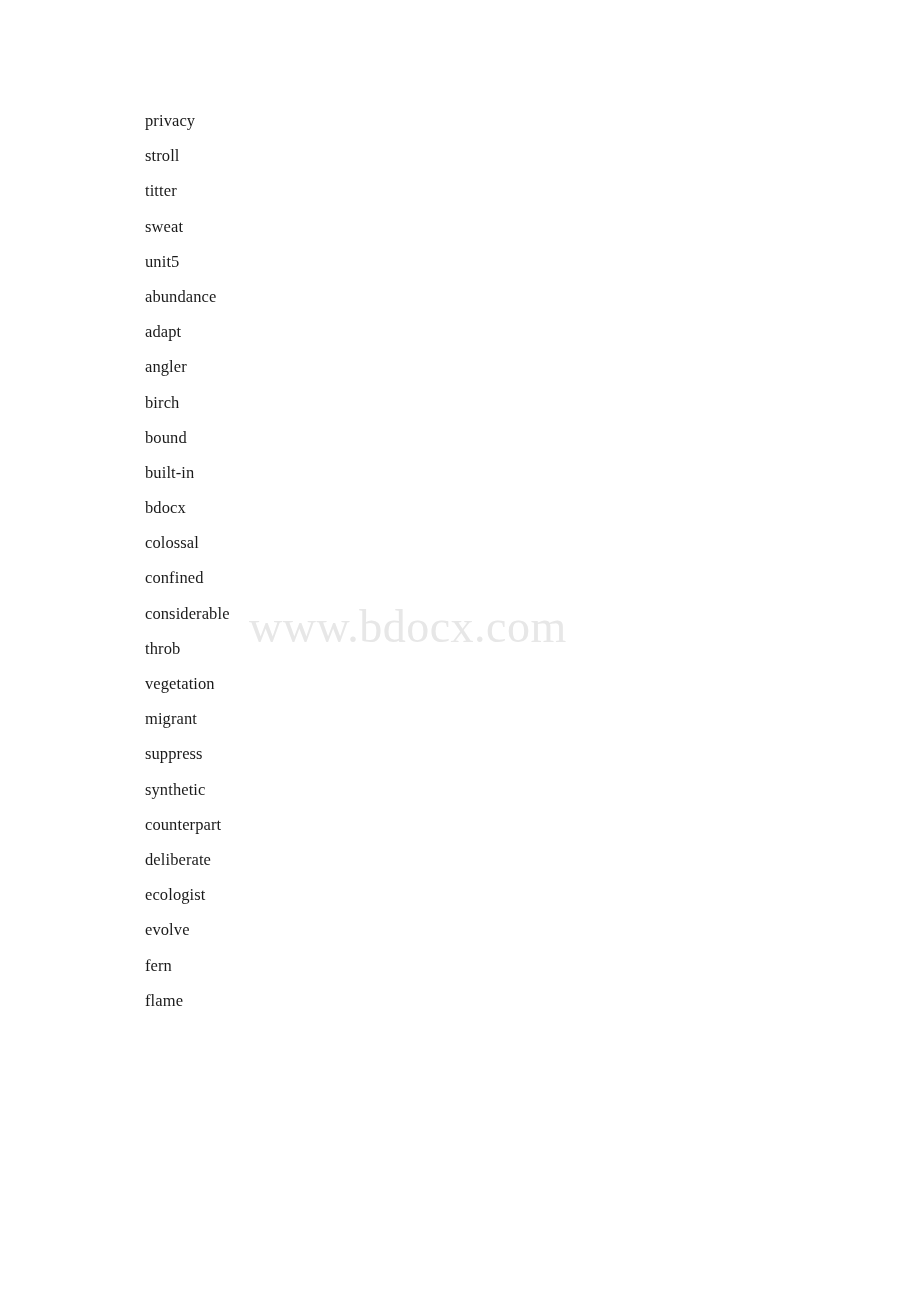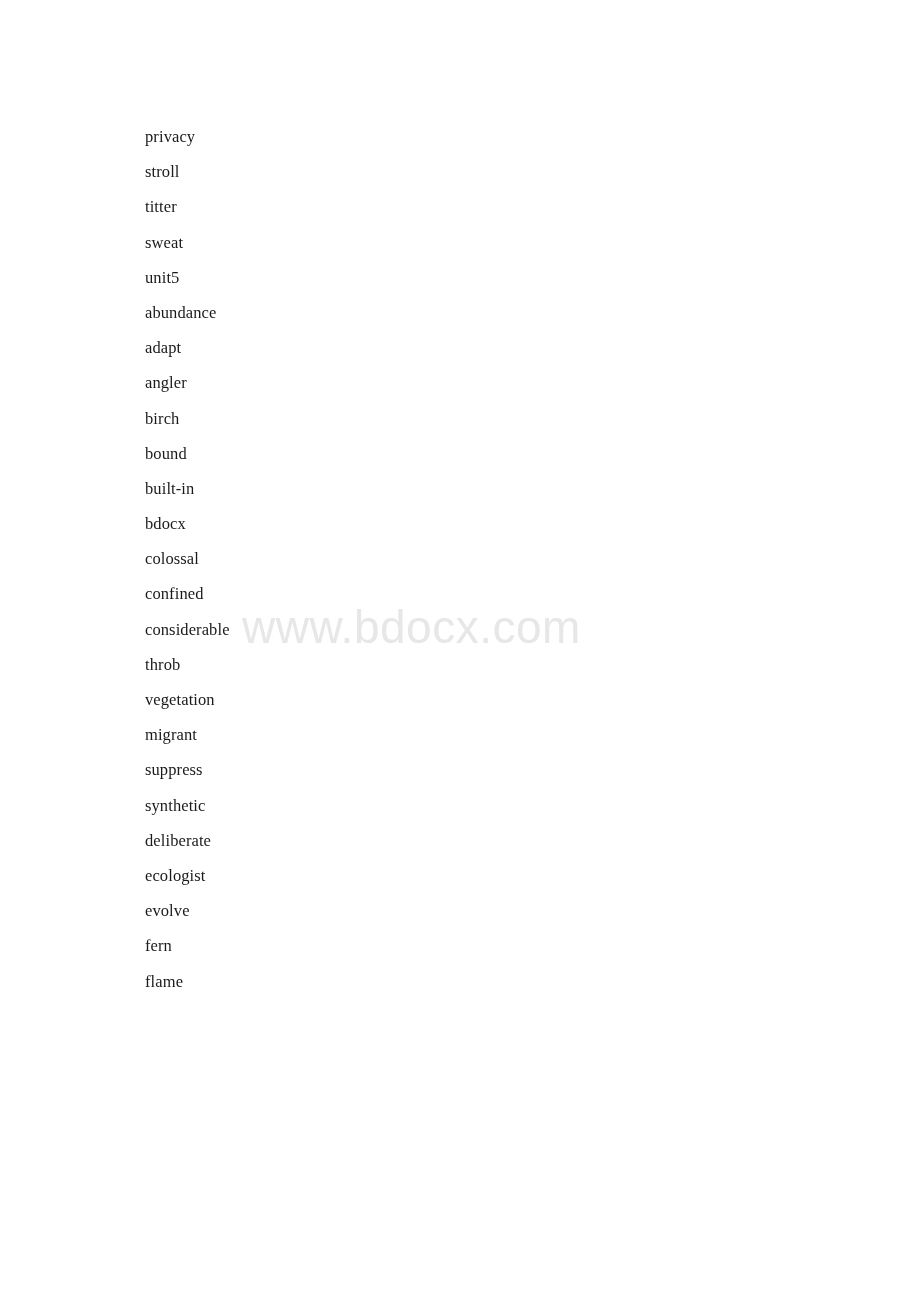--- a/index.html
+++ b/index.html
@@ -15,37 +15,37 @@
     position: relative;
     width: 920px;
     height: 1302px;
     background: #ffffff;
     overflow: hidden;
   }
 
   
   .watermark {
     position: absolute;
-    left: 242px;
+    left: 249px;
     top: 600px;
-    font-family: Liberation Sans, sans-serif;
+    font-family: Liberation Serif, serif;
     font-size: 46px;
     font-weight: 400;
     letter-spacing: 0.5px;
     color: #e7e7e7;
     white-space: nowrap;
     user-select: none;
     pointer-events: none;
     z-index: 0;
   }
 
   .word-list {
     position: absolute;
     left: 145px;
-    top: 122px;
+    top: 106px;
     width: 700px;
     margin: 0;
     padding: 0;
     list-style: none;
     z-index: 1;
   }
 
   .word-item {
     height: 35.2px;
     line-height: 30px;
@@ -76,20 +76,21 @@
       <li class="word-item">built-in</li>
       <li class="word-item">bdocx</li>
       <li class="word-item">colossal</li>
       <li class="word-item">confined</li>
       <li class="word-item">considerable</li>
       <li class="word-item">throb</li>
       <li class="word-item">vegetation</li>
       <li class="word-item">migrant</li>
       <li class="word-item">suppress</li>
       <li class="word-item">synthetic</li>
+      <li class="word-item">counterpart</li>
       <li class="word-item">deliberate</li>
       <li class="word-item">ecologist</li>
       <li class="word-item">evolve</li>
       <li class="word-item">fern</li>
       <li class="word-item">flame</li>
     </ul>
 
 </div>
 
 </body></html>

